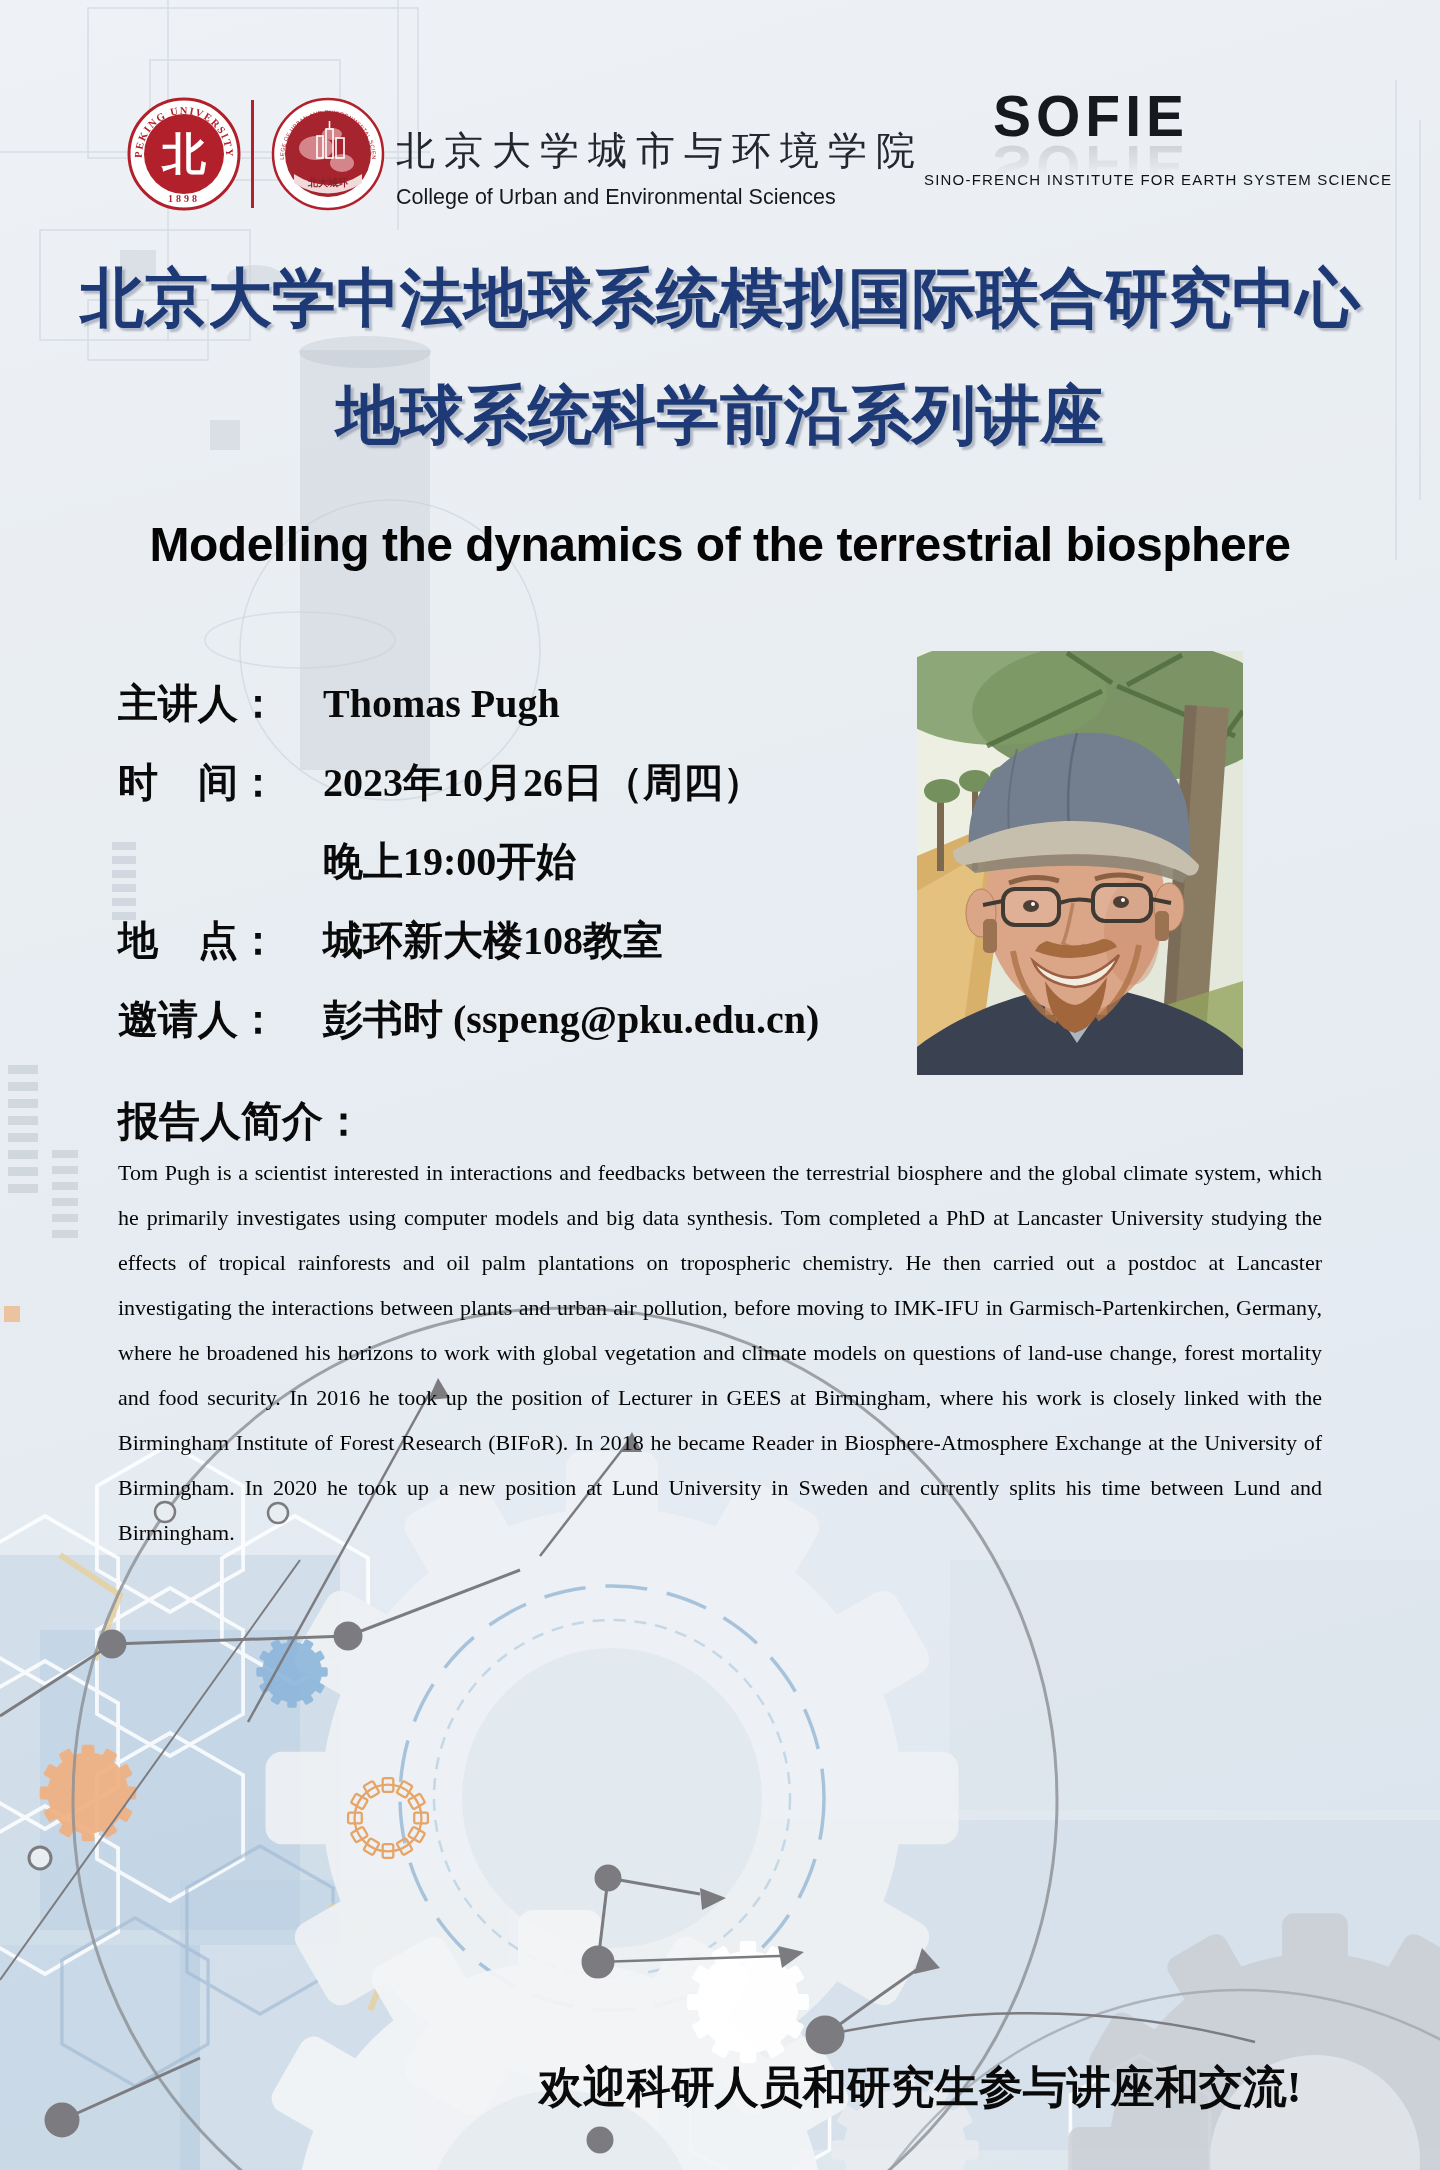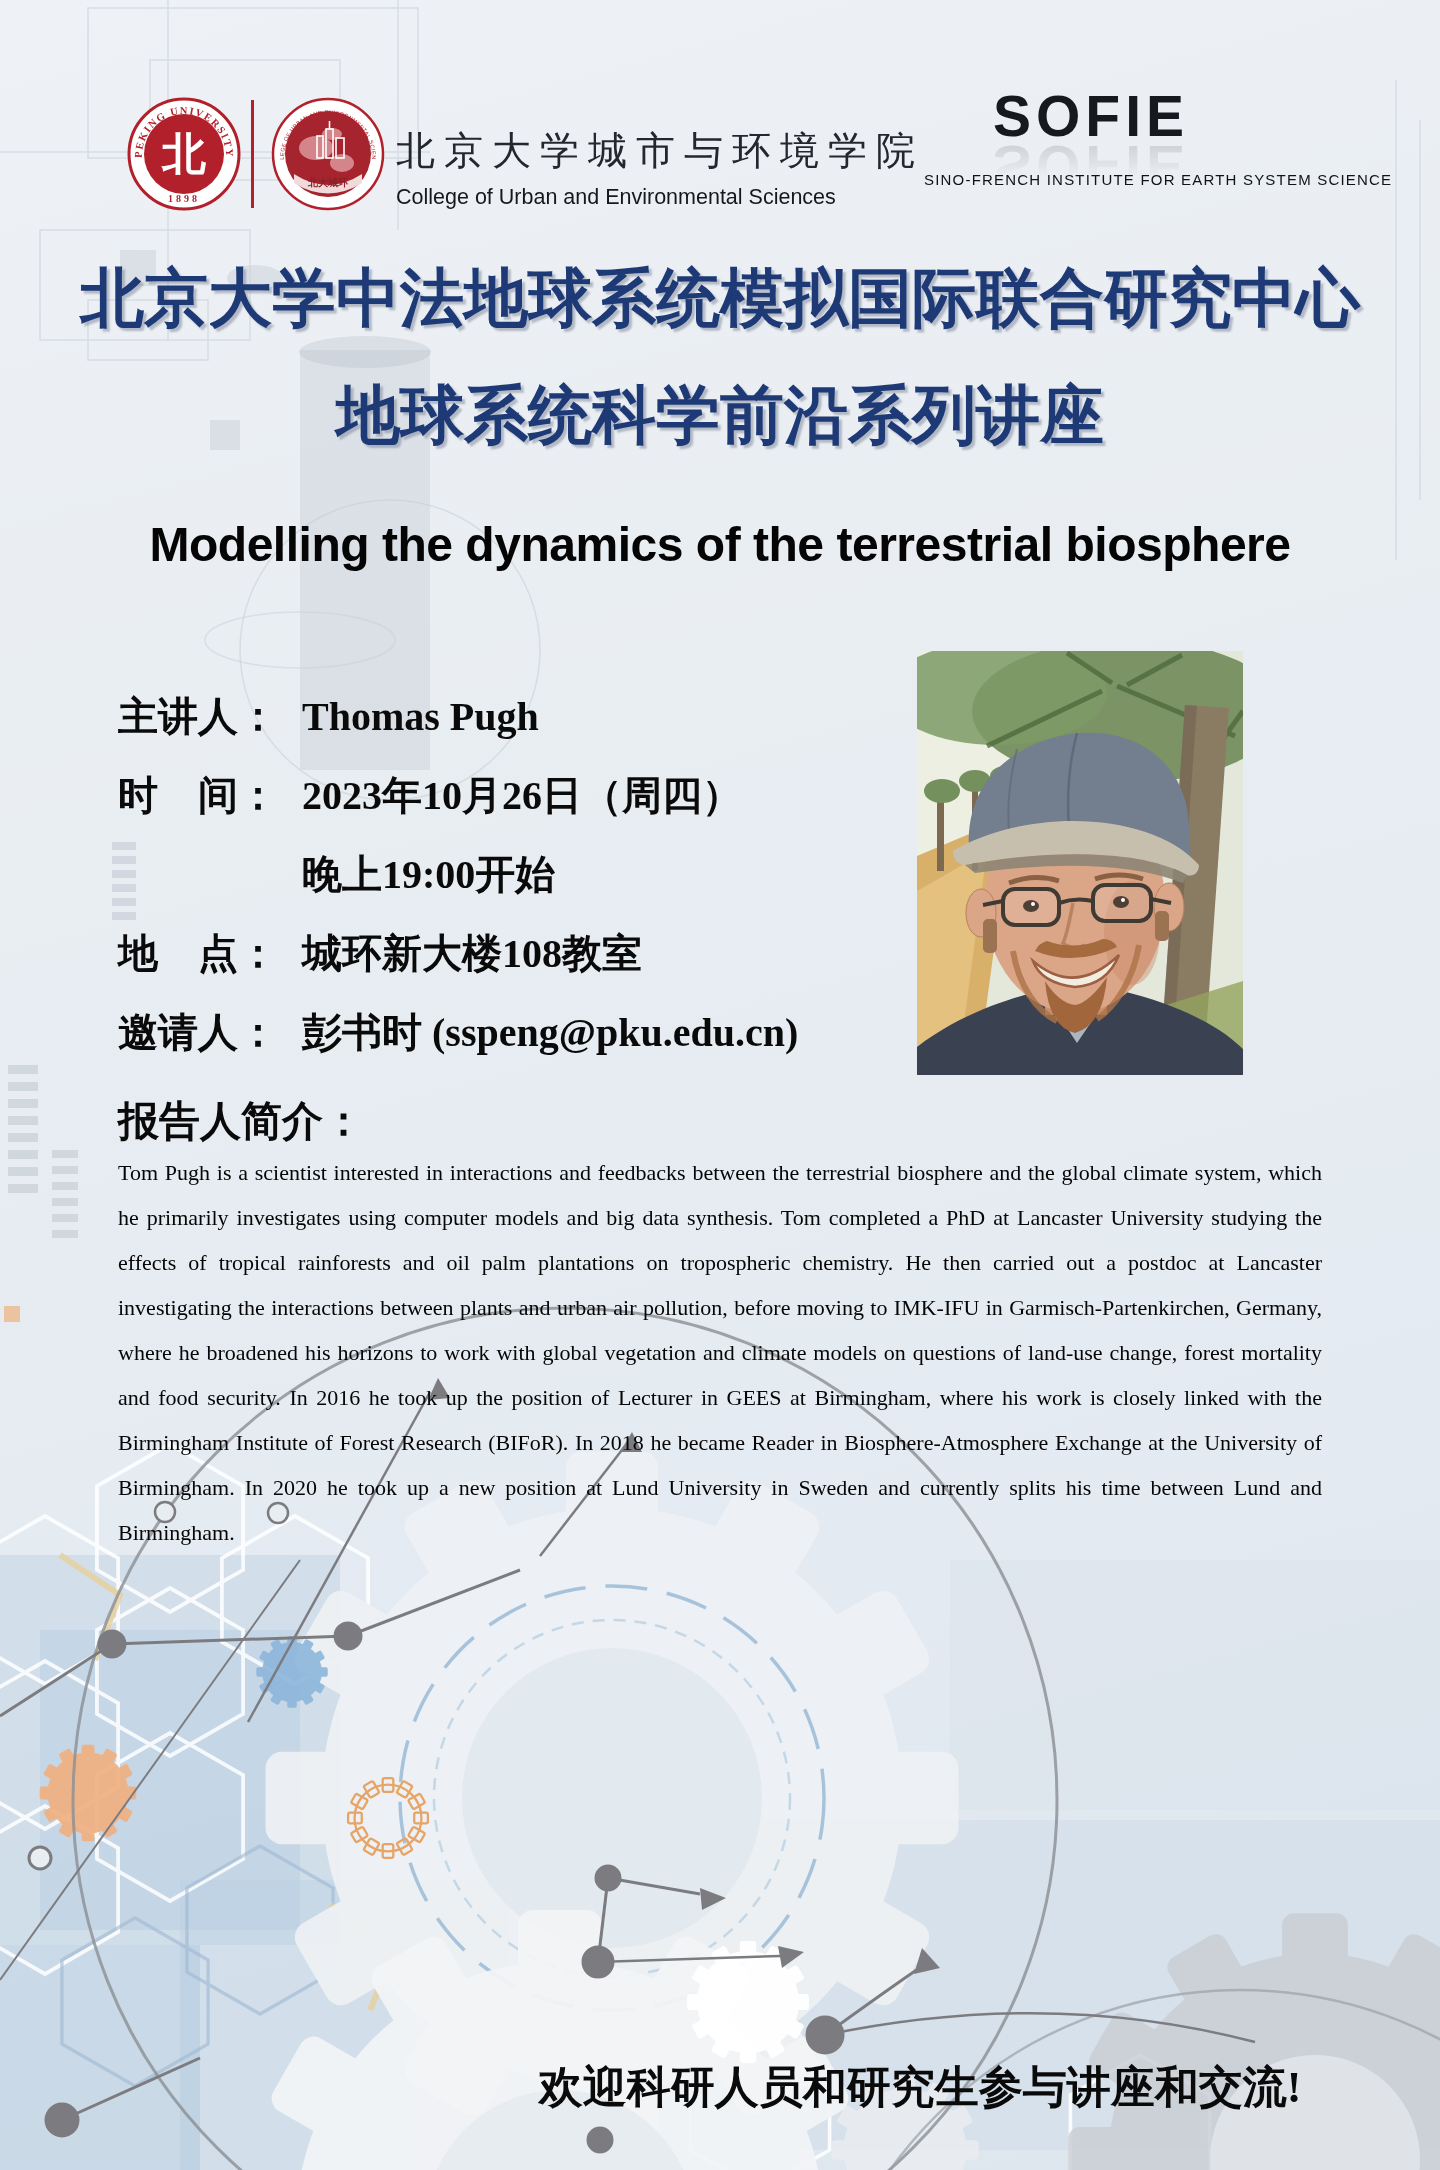--- a/index.html
+++ b/index.html
@@ -32,23 +32,23 @@
   .cn-title{left:0;top:255px;width:1440px;text-align:center;
     font-family:"Liberation Sans",sans-serif;font-weight:bold;font-size:64px;
     color:var(--accent-blue,#1e3a76);text-shadow:3px 3px 2px rgba(110,120,140,.45);white-space:nowrap;}
   .cn-title2{top:372px;}
   .en-title{left:0;top:516px;width:1440px;text-align:center;
     font-family:"Liberation Sans",sans-serif;font-weight:bold;font-size:49px;color:#050505;
     transform:scaleX(.98);letter-spacing:-0.5px;white-space:nowrap;}
 
   
   .details{left:118px;top:664px;width:800px;font-weight:bold;}
-  .detail-row{height:79px;display:flex;align-items:flex-end;font-size:40px;line-height:52px;white-space:nowrap;}
+  .detail-row{height:79px;display:flex;align-items:center;font-size:40px;line-height:52px;white-space:nowrap;gap:37px;}
   .dlabel{display:inline-block;min-width:168px;}
-  .dvalue{display:inline-block;margin-left:16px;}
+  .dvalue{display:inline-block;}
 
   
   .photo-frame{left:917px;top:651px;width:326px;height:424px;overflow:hidden;background:#dfe5d8;}
 
   
   .bio-heading{left:118px;top:1094px;font-size:41px;font-weight:bold;white-space:nowrap;}
   .bio-text{left:118px;top:1150px;width:1204px;font-size:22px;line-height:45px;
     text-align:justify;text-justify:inter-word;color:#050505;}
   .bio-text::after{content:"";display:inline-block;width:100%;}
 

